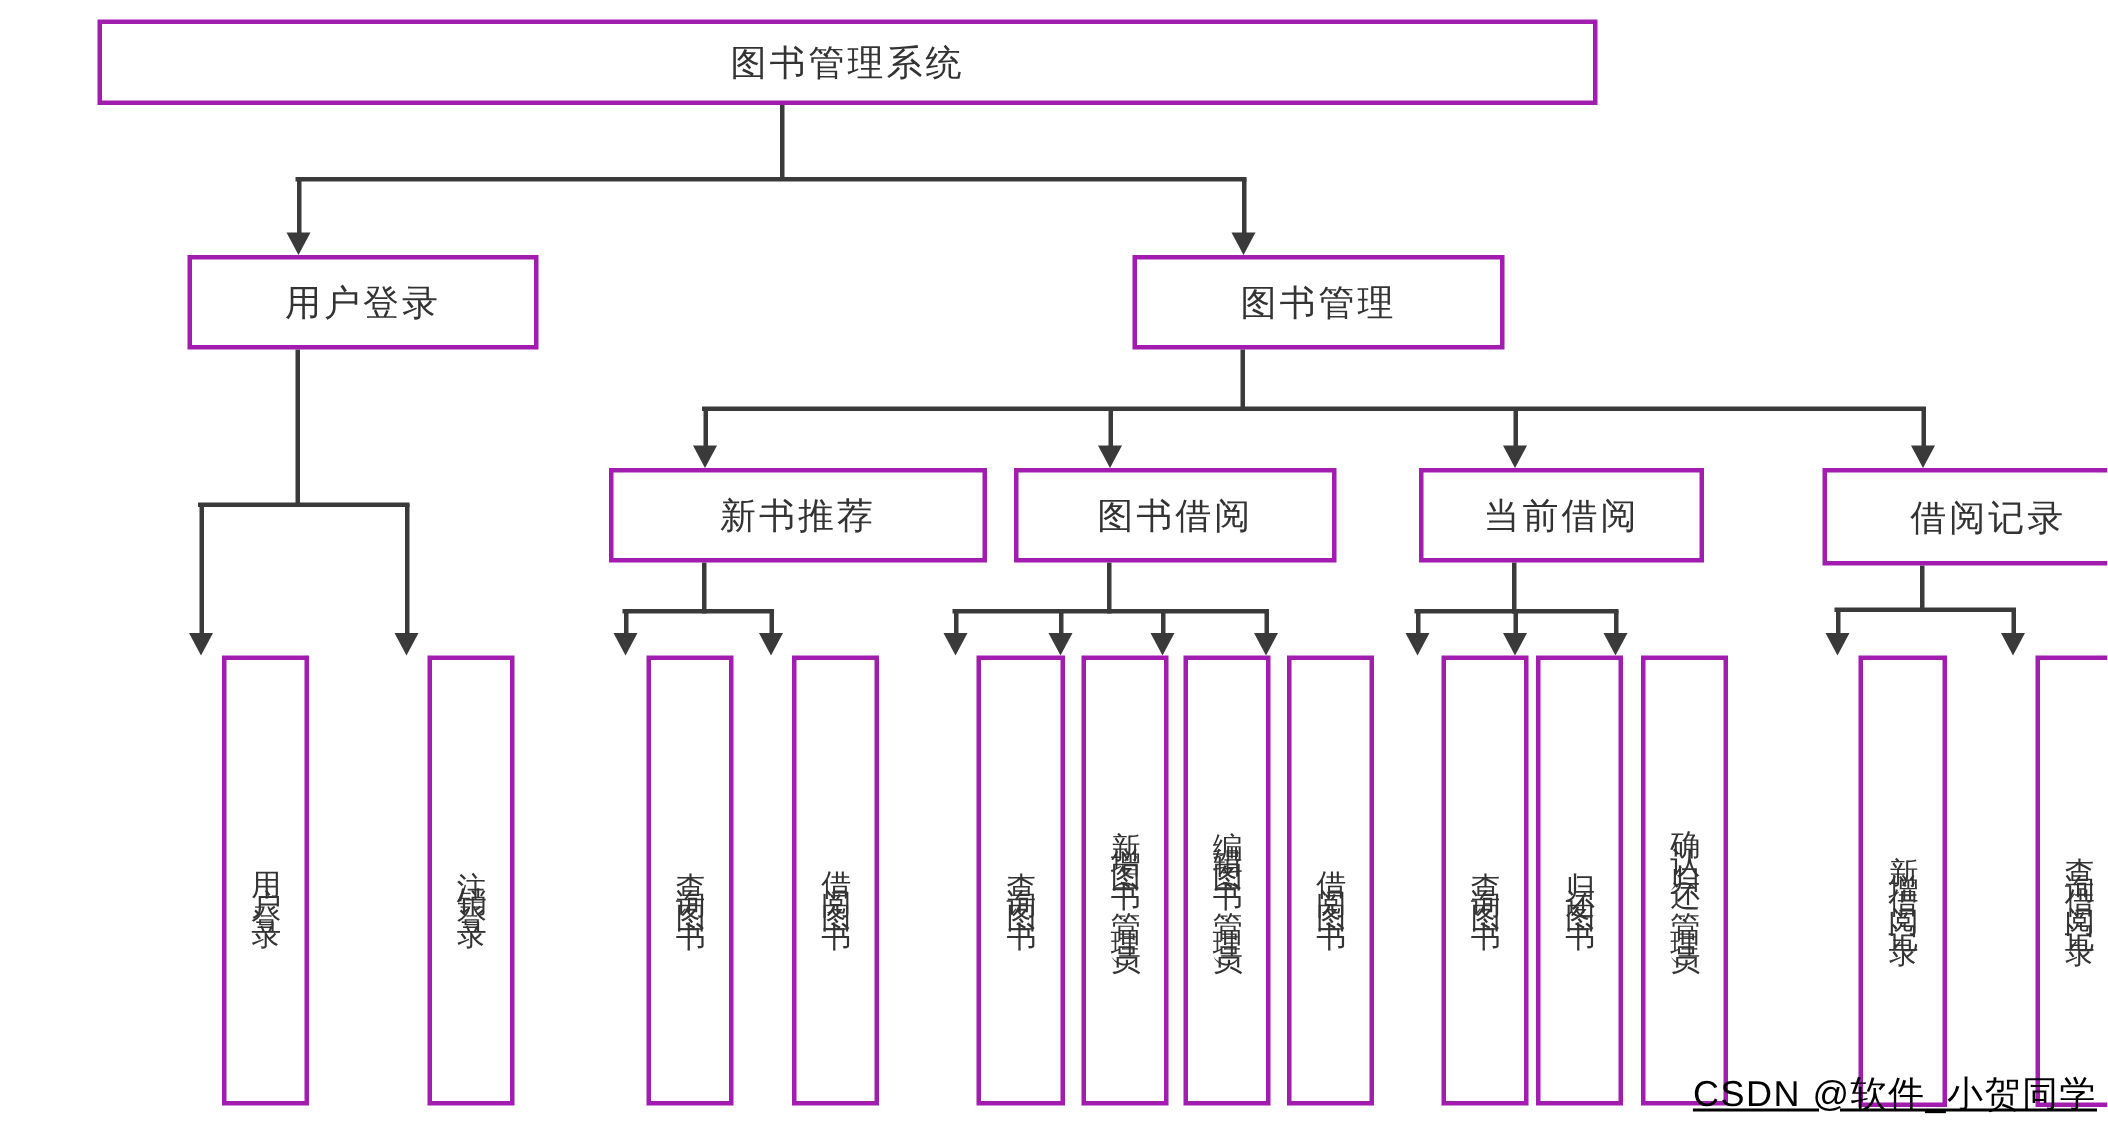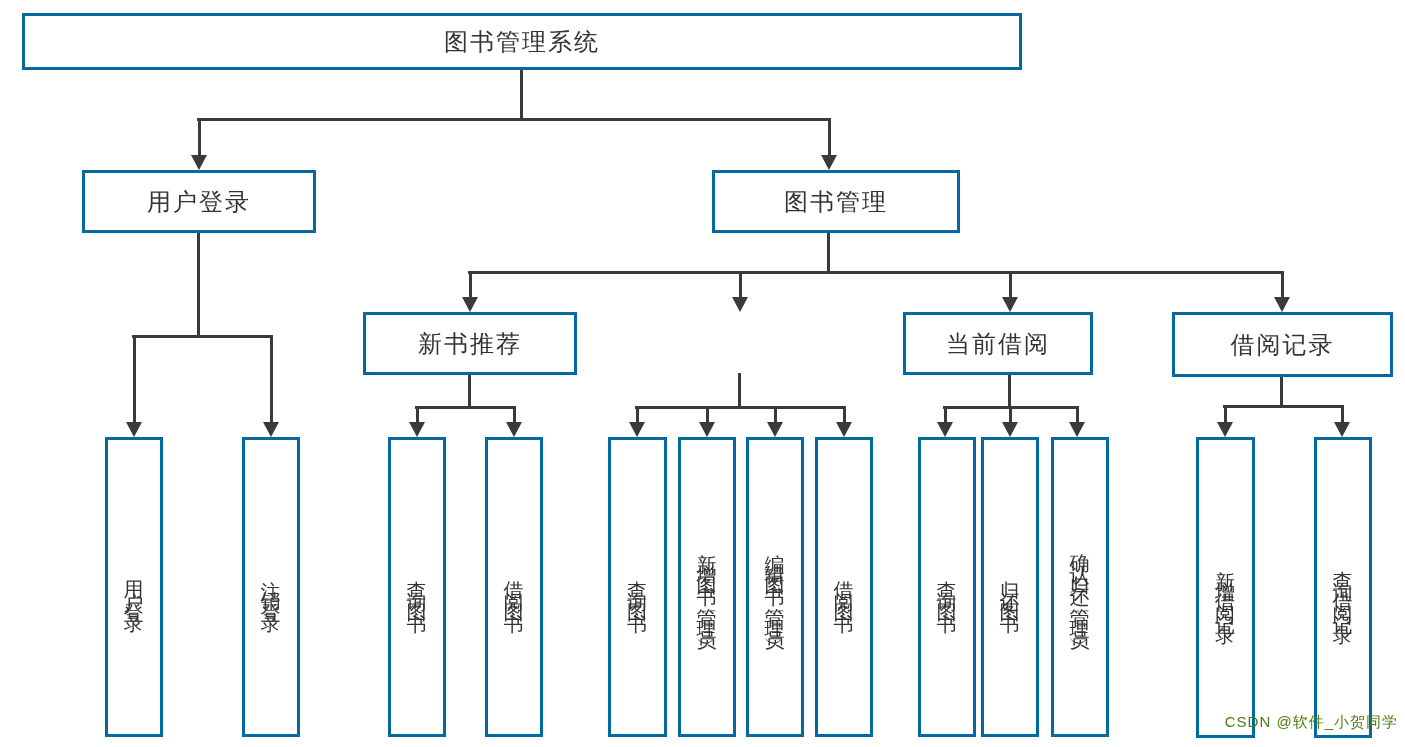--- a/index.html
+++ b/index.html
@@ -2,44 +2,44 @@
 <html><head>
 <meta charset="utf-8">
 <style>
   html,body{margin:0;padding:0;background:#ffffff;}
   .canvas{
     position:relative;width:1405px;height:747px;background:#ffffff;
     font-family:"Liberation Sans","DejaVu Sans",sans-serif;color:#333333;
     overflow:hidden;
   }
   .box{
-    position:absolute;background:#ffffff;border:3px solid #0369a1;
+    position:absolute;background:#ffffff;border:3px solid #a21caf;
     box-sizing:border-box;display:flex;align-items:center;justify-content:center;
-    font-size:24px;letter-spacing:2px;white-space:nowrap;
+    font-size:24px;letter-spacing:2px;white-space:nowrap;margin-left:43px;
   }
   .box.v{
     writing-mode:vertical-rl;text-orientation:mixed;
     font-size:20px;letter-spacing:11px;line-height:1;
   }
   .vline,.hline{position:absolute;background:#3a3a3a;}
   .vline{width:3px;}
   .hline{height:3px;}
   .arr{position:absolute;width:16px;}
   .arr::before{
     content:"";position:absolute;left:6.5px;top:0;width:3px;
     height:calc(100% - 14px);background:#3a3a3a;
   }
   .arr::after{
     content:"";position:absolute;left:0;bottom:0;width:0;height:0;
     border-left:8px solid transparent;border-right:8px solid transparent;
     border-top:15px solid #3a3a3a;
   }
   .watermark{
     position:absolute;top:713px;right:7px;
-    font-size:15px;color:#4d7c0f;letter-spacing:1px;white-space:nowrap;
+    font-size:24px;color:#000000;letter-spacing:1px;white-space:nowrap;text-decoration:underline;
   }
 </style>
 </head>
 <body>
 
 <div class="canvas">
 
   <div class="vline" style="left:520px;top:70px;height:49px"></div>
   <div class="hline" style="left:197px;top:118px;width:634px"></div>
   <div class="arr" style="left:191px;top:119px;height:51px"></div>
@@ -78,21 +78,22 @@
   <div class="vline" style="left:1280px;top:375px;height:33px"></div>
   <div class="hline" style="left:1223px;top:405px;width:121px"></div>
   <div class="arr" style="left:1217px;top:406px;height:31px"></div>
   <div class="arr" style="left:1334px;top:406px;height:31px"></div>
 
   <div class="box" style="left:22px;top:13px;width:1000px;height:57px">图书管理系统</div>
 
   <div class="box" style="left:82px;top:170px;width:234px;height:63px">用户登录</div>
   <div class="box" style="left:712px;top:170px;width:248px;height:63px">图书管理</div>
 
-  <div class="box" style="left:363px;top:312px;width:214px;height:63px">新书推荐</div>
+  <div class="box" style="left:363px;top:312px;width:252px;height:63px">新书推荐</div>
+  <div class="box" style="left:633px;top:312px;width:215px;height:63px">图书借阅</div>
   <div class="box" style="left:903px;top:312px;width:190px;height:63px">当前借阅</div>
   <div class="box" style="left:1172px;top:312px;width:221px;height:65px">借阅记录</div>
 
   <div class="box v" style="left:105px;top:437px;width:58px;height:300px">用户登录</div>
   <div class="box v" style="left:242px;top:437px;width:58px;height:300px">注销登录</div>
 
   <div class="box v" style="left:388px;top:437px;width:58px;height:300px">查询图书</div>
   <div class="box v" style="left:485px;top:437px;width:58px;height:300px">借阅图书</div>
 
   <div class="box v" style="left:608px;top:437px;width:59px;height:300px">查询图书</div>

